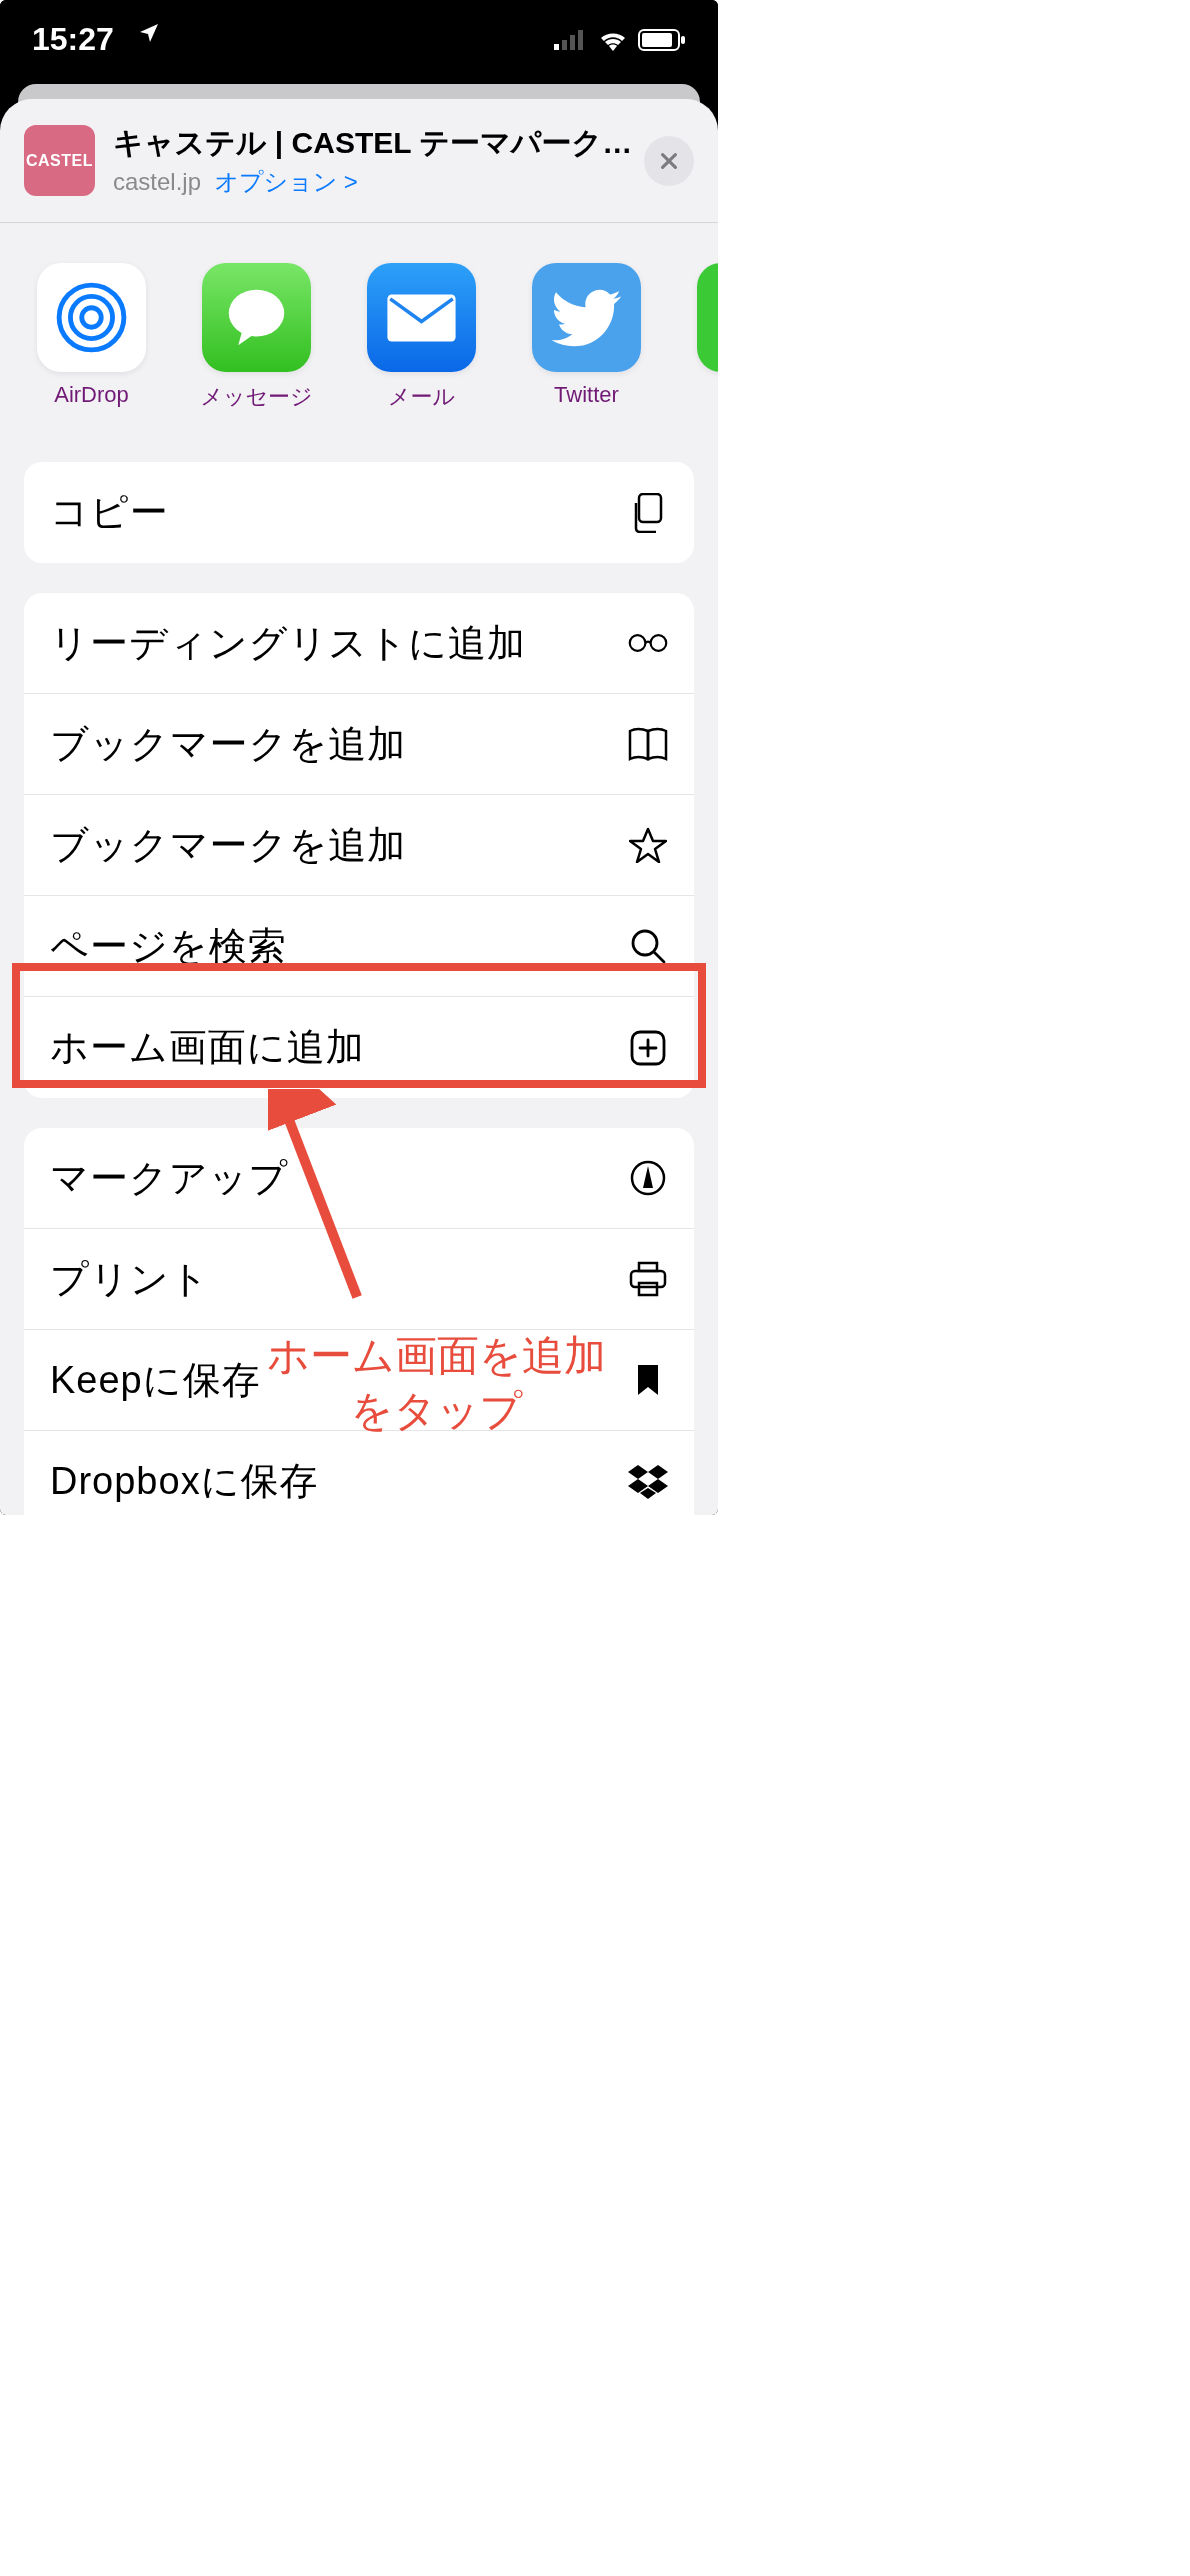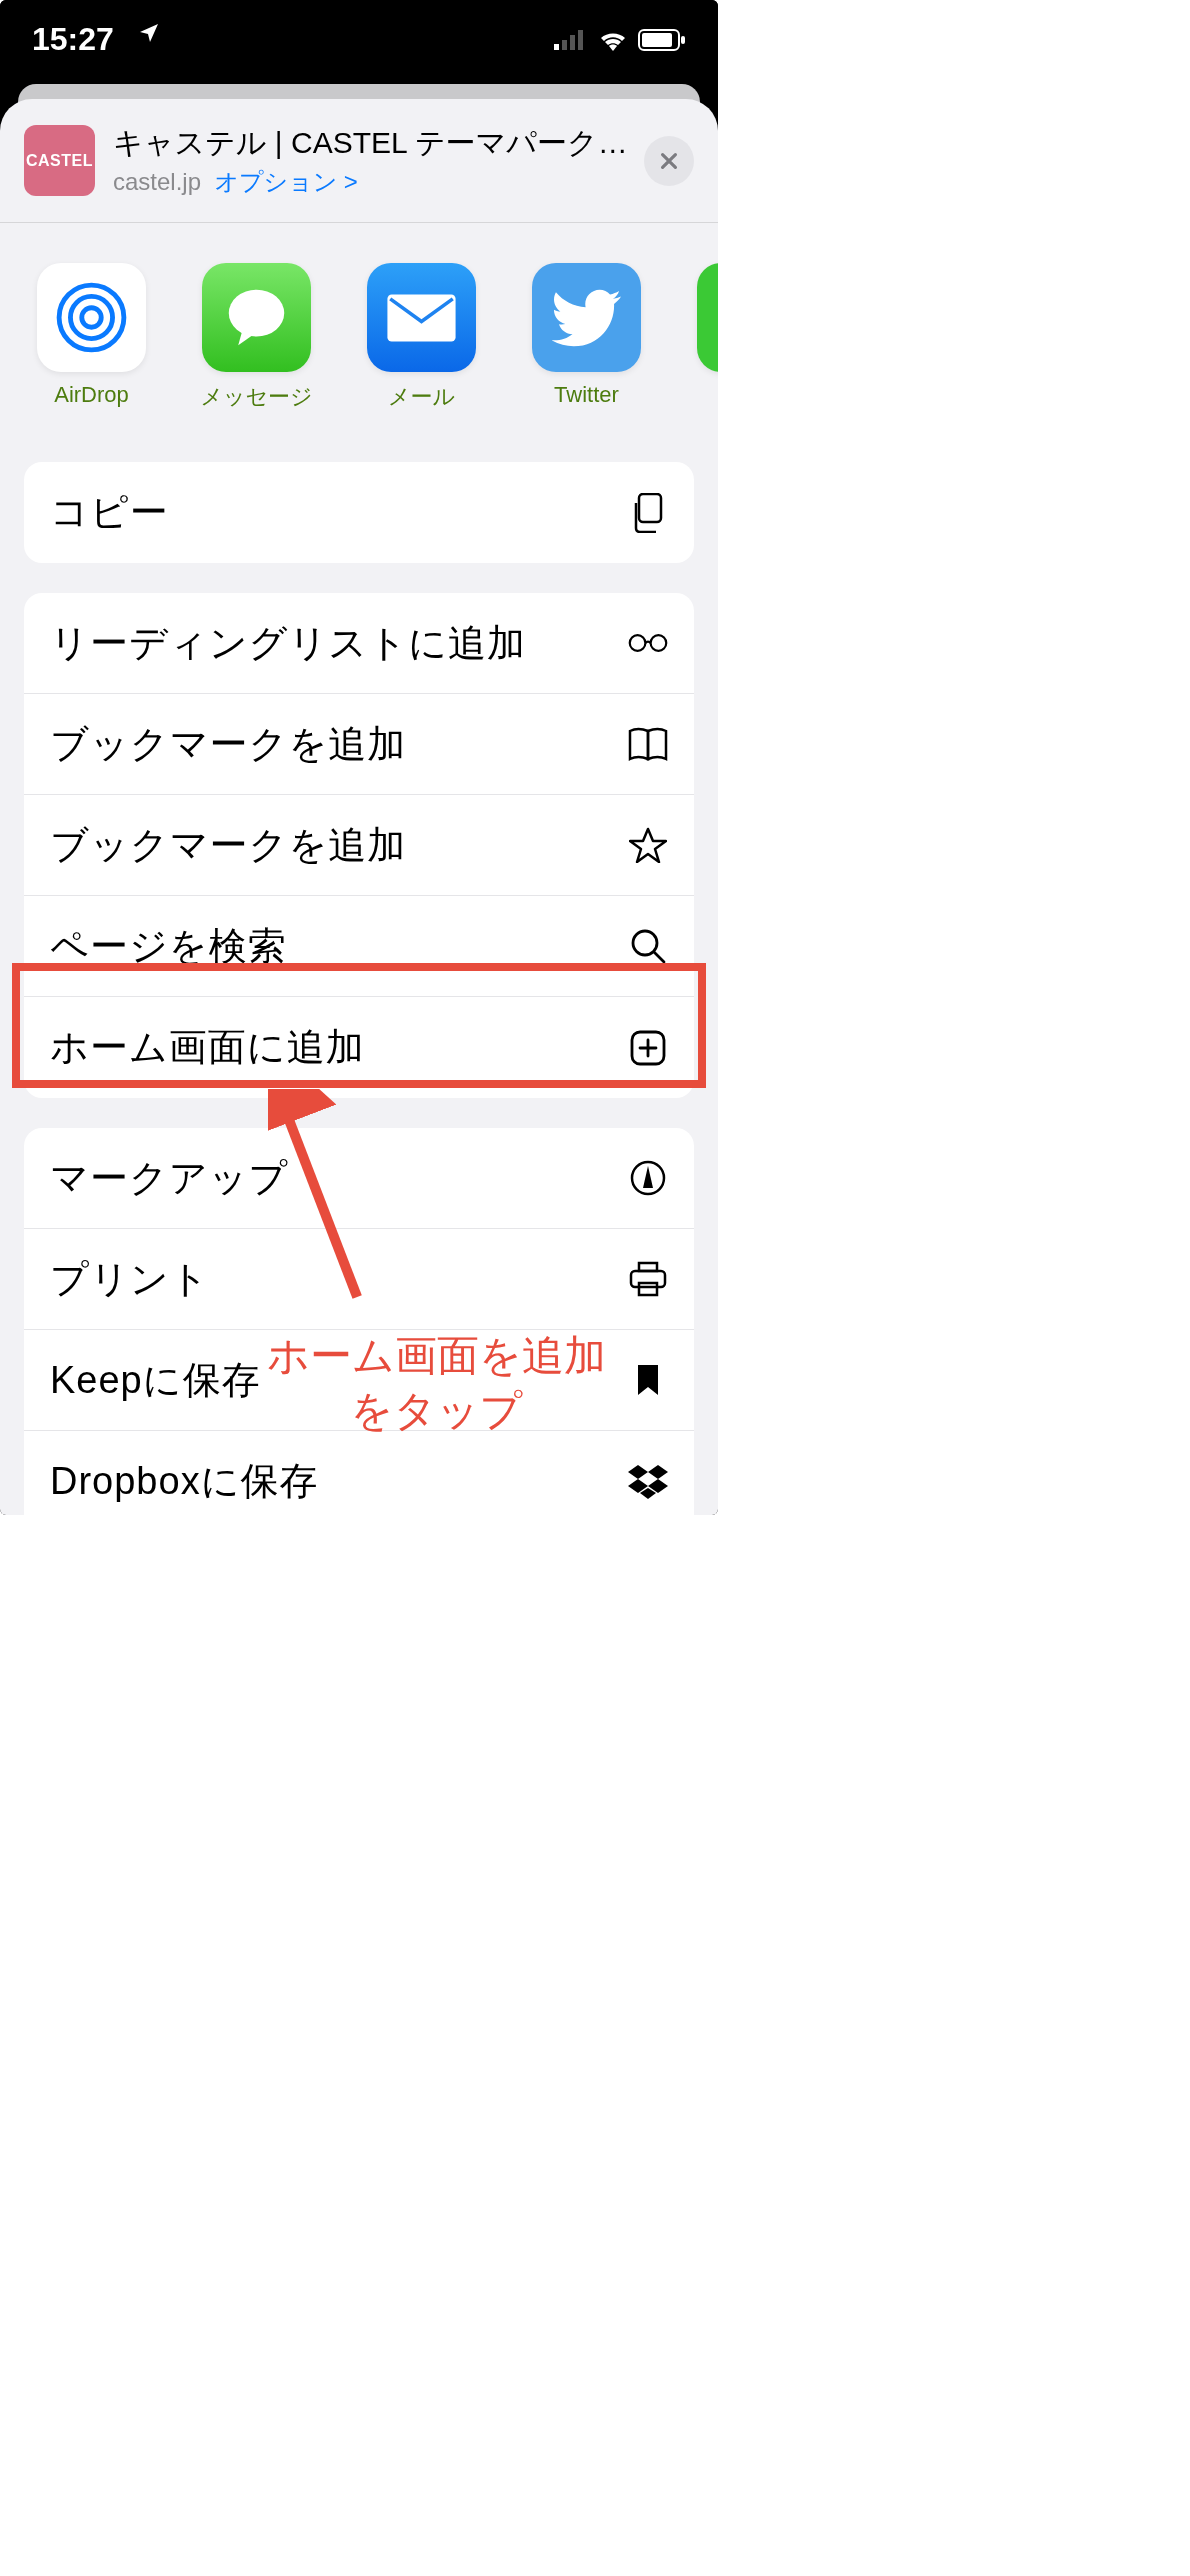--- a/index.html
+++ b/index.html
@@ -10,30 +10,30 @@
   .status-left { display: flex; align-items: flex-start; gap: 23px; }
   .status-right { display: flex; align-items: center; gap: 10px; }
 
   .sheet-back-layer { position: absolute; top: 84px; left: 18px; right: 18px; height: 20px; background: #c9c9cb; border-top-left-radius: 18px; border-top-right-radius: 18px; }
 
   .sheet { position: absolute; top: 99px; left: 0; right: 0; bottom: 0; background: #f2f2f5; border-top-left-radius: 32px; border-top-right-radius: 32px; overflow: hidden; }
 
   .sheet-header { display: flex; align-items: center; padding: 24px 24px 24px 24px; border-bottom: 1px solid #d6d6d8; }
   .app-icon { width: 71px; height: 71px; border-radius: 12px; background: #d86b83; display: flex; align-items: center; justify-content: center; color: #fff; font-size: 16px; font-weight: 700; letter-spacing: 0.5px; flex-shrink: 0; }
   .header-text { margin-left: 18px; flex: 1; min-width: 0; }
-  .header-title { font-size: 30px; font-weight: 400; white-space: nowrap; overflow: hidden; text-overflow: ellipsis; color: #000; }
+  .header-title { font-size: 30px; font-weight: 700; white-space: nowrap; overflow: hidden; text-overflow: ellipsis; color: #000; }
   .header-sub { font-size: 24px; color: #8a8a8d; margin-top: 2px; }
   .header-sub .options-link { color: #0a7aff; }
   .close-btn { width: 50px; height: 50px; border-radius: 50%; background: #e4e4e8; display: flex; align-items: center; justify-content: center; flex-shrink: 0; }
   .close-btn svg { width: 22px; height: 22px; }
 
   .share-row { display: flex; gap: 30px; padding: 40px 24px 20px 24px; overflow: hidden; }
   .share-app { display: flex; flex-direction: column; align-items: center; width: 135px; flex-shrink: 0; }
   .share-icon { width: 109px; height: 109px; border-radius: 24px; display: flex; align-items: center; justify-content: center; box-shadow: 0 2px 6px rgba(0,0,0,0.08); }
-  .share-label { font-size: 22px; color: #4d7c0f; margin-top: 10px; text-align: left; white-space: nowrap; }
+  .share-label { font-size: 22px; color: #701a75; margin-top: 10px; text-align: left; white-space: nowrap; }
   .airdrop-bg { background: #fff; }
   .messages-bg { background: linear-gradient(#79e667, #32bf20); }
   .mail-bg { background: linear-gradient(#2da0f8, #0a68e8); }
   .twitter-bg { background: #4aa1ec; }
   .line-bg { background: #3bc935; }
 
   .action-section { margin: 30px 24px 18px 24px; background: #fff; border-radius: 18px; overflow: hidden; }
   .action-row { display: flex; align-items: center; justify-content: space-between; padding: 0 26px; height: 101px; border-bottom: 1px solid #e5e5e8; position: relative; }
   .action-row:last-child { border-bottom: none; }
   .action-label { font-size: 38px; color: #000; letter-spacing: 1px; }

